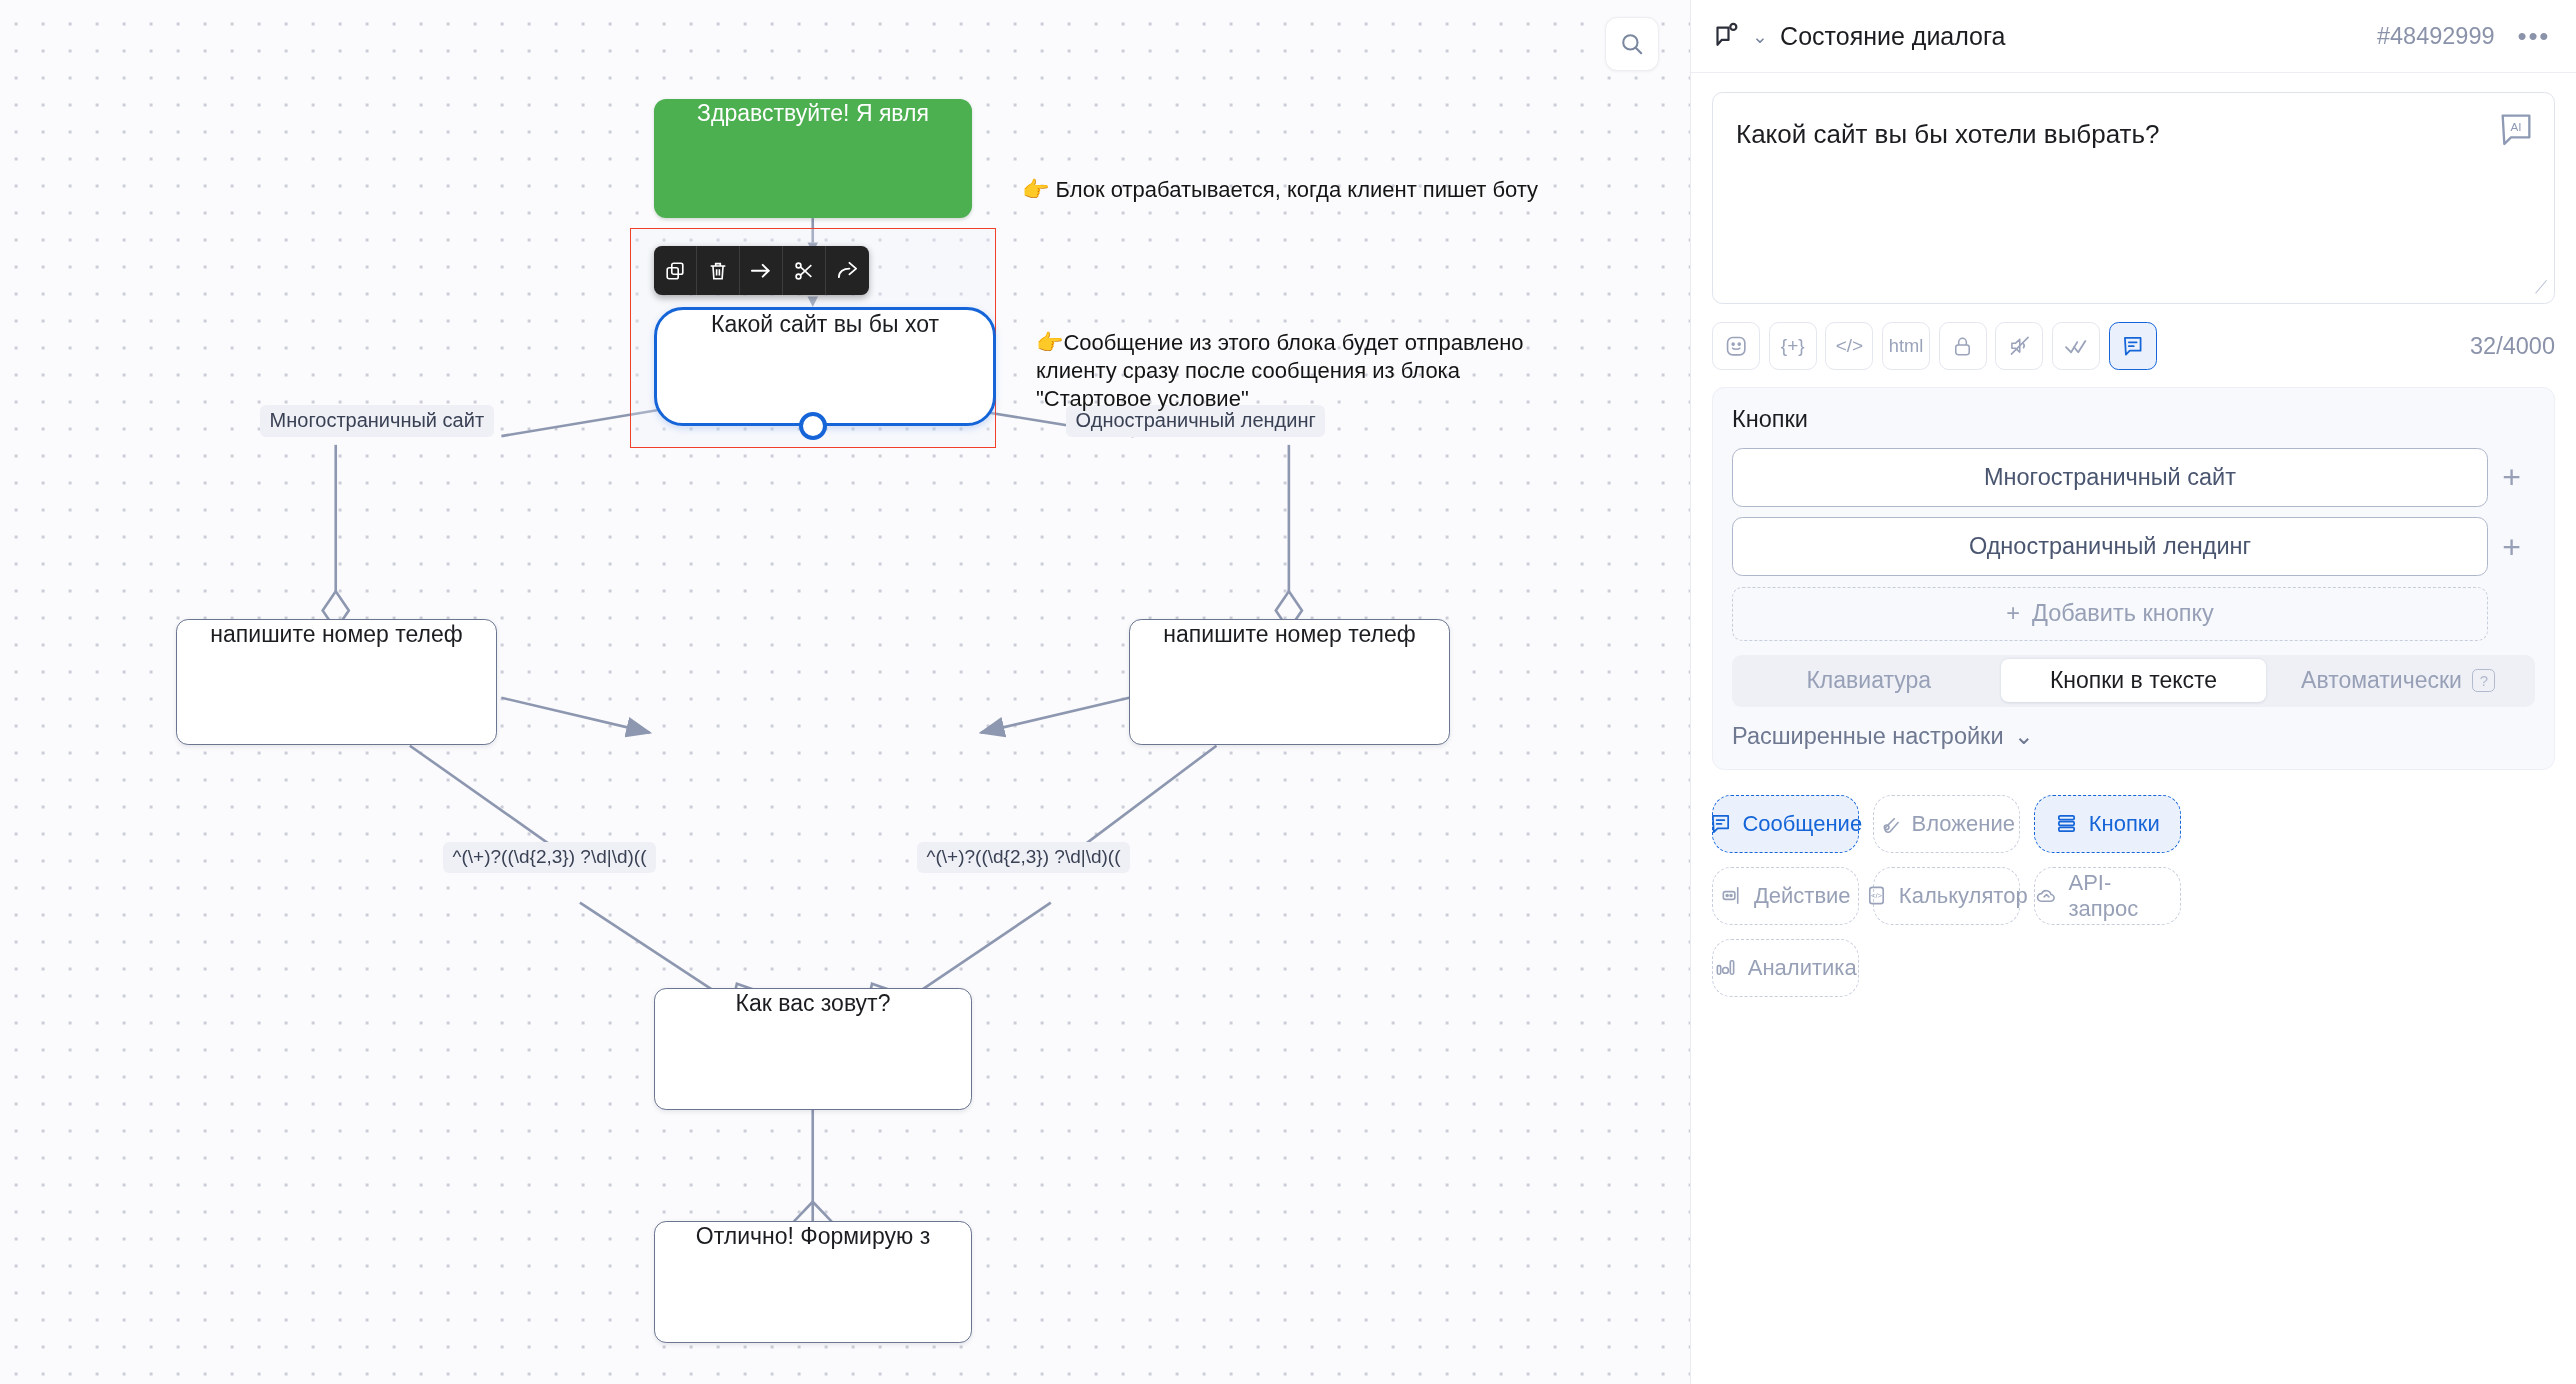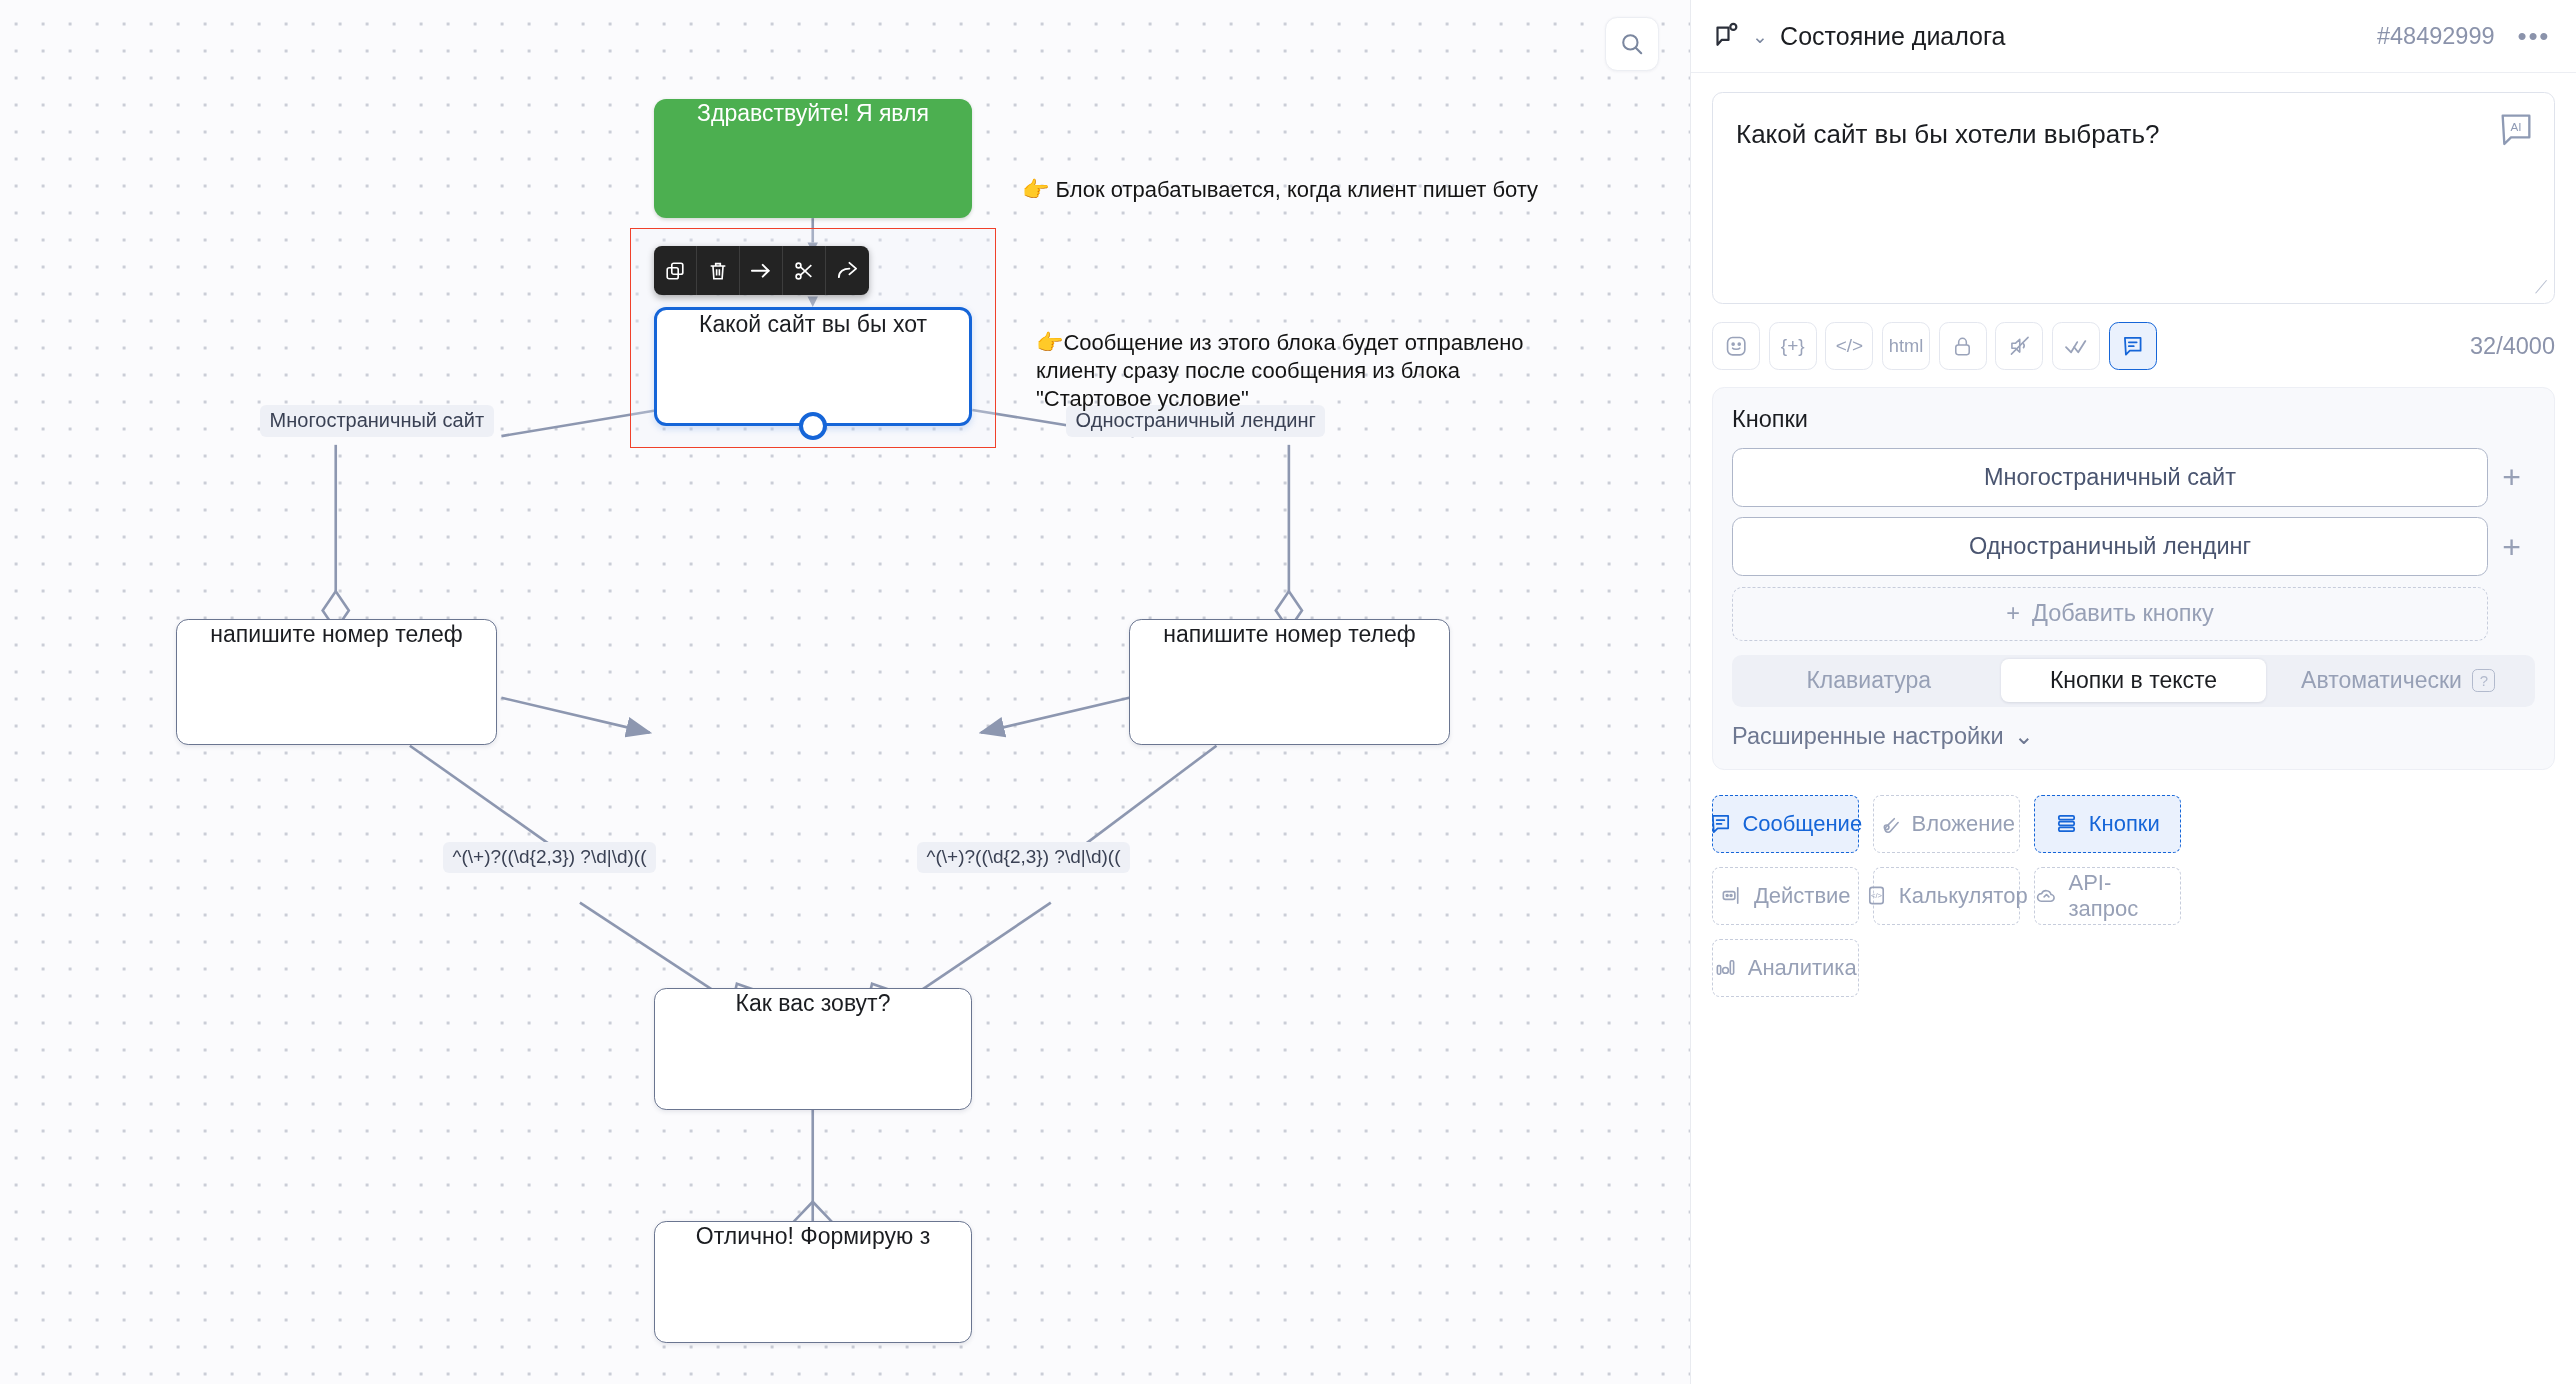--- a/index.html
+++ b/index.html
@@ -175,21 +175,21 @@
   }
 
   .adv { margin-top: 15.7px; font-size: 23.5px; color: #6e7891; display: flex; align-items: center; gap: 10.5px; }
 
   .action-grid {
     margin-top: 24.4px; display: grid;
     grid-template-columns: 147px 147px 147px;
     gap: 14px 14px; width: 467px;
   }
   .action-tile {
-    height: 58px; border: 1.7px dashed #c7cddc; border-radius: 8px;
+    height: 58px; border: 1.7px dashed #c7cddc; border-radius: 19px;
     display: flex; align-items: center; justify-content: center; gap: 10.5px;
     font-size: 22px; color: #97a0b6; background: transparent;
   }
   .action-tile.on {
     border-color: #1565d8; background: #eaf1fd; color: #1565d8;
   }
   .ic { display: inline-flex; align-items: center; justify-content: center; }
 </style>
 </head>
 <body>
@@ -275,21 +275,21 @@
         </svg>
       </div>
       <div class="tb">
         <svg width="23" height="23" viewBox="0 0 24 24" fill="none" stroke="#fff" stroke-width="1.9">
           <path d="M3 19c0-6 5-9 11-9" stroke-linecap="round"></path>
             <polyline points="14,4 21,10 14,16" stroke-linejoin="round" stroke-linecap="round"></polyline>
         </svg>
       </div>
     </div>
 
-    <div class="node node-selected" style="left:654px; top:307px; width:318px; height:119px;">
+    <div class="node node-selected" style="left:654px; top:307px; width:342px; height:119px;border-radius:29px;">
       <span>Какой сайт вы бы хот</span>
     </div>
     <div class="node-handle" style="left:799px; top:412px;"></div>
 
     <div class="edge-label" style="left:260px; top:405px;">
       <span>Многостраничный сайт</span>
     </div>
     <div class="edge-label" style="left:1066px; top:405px;">
       <span>Одностраничный лендинг</span>
     </div>

